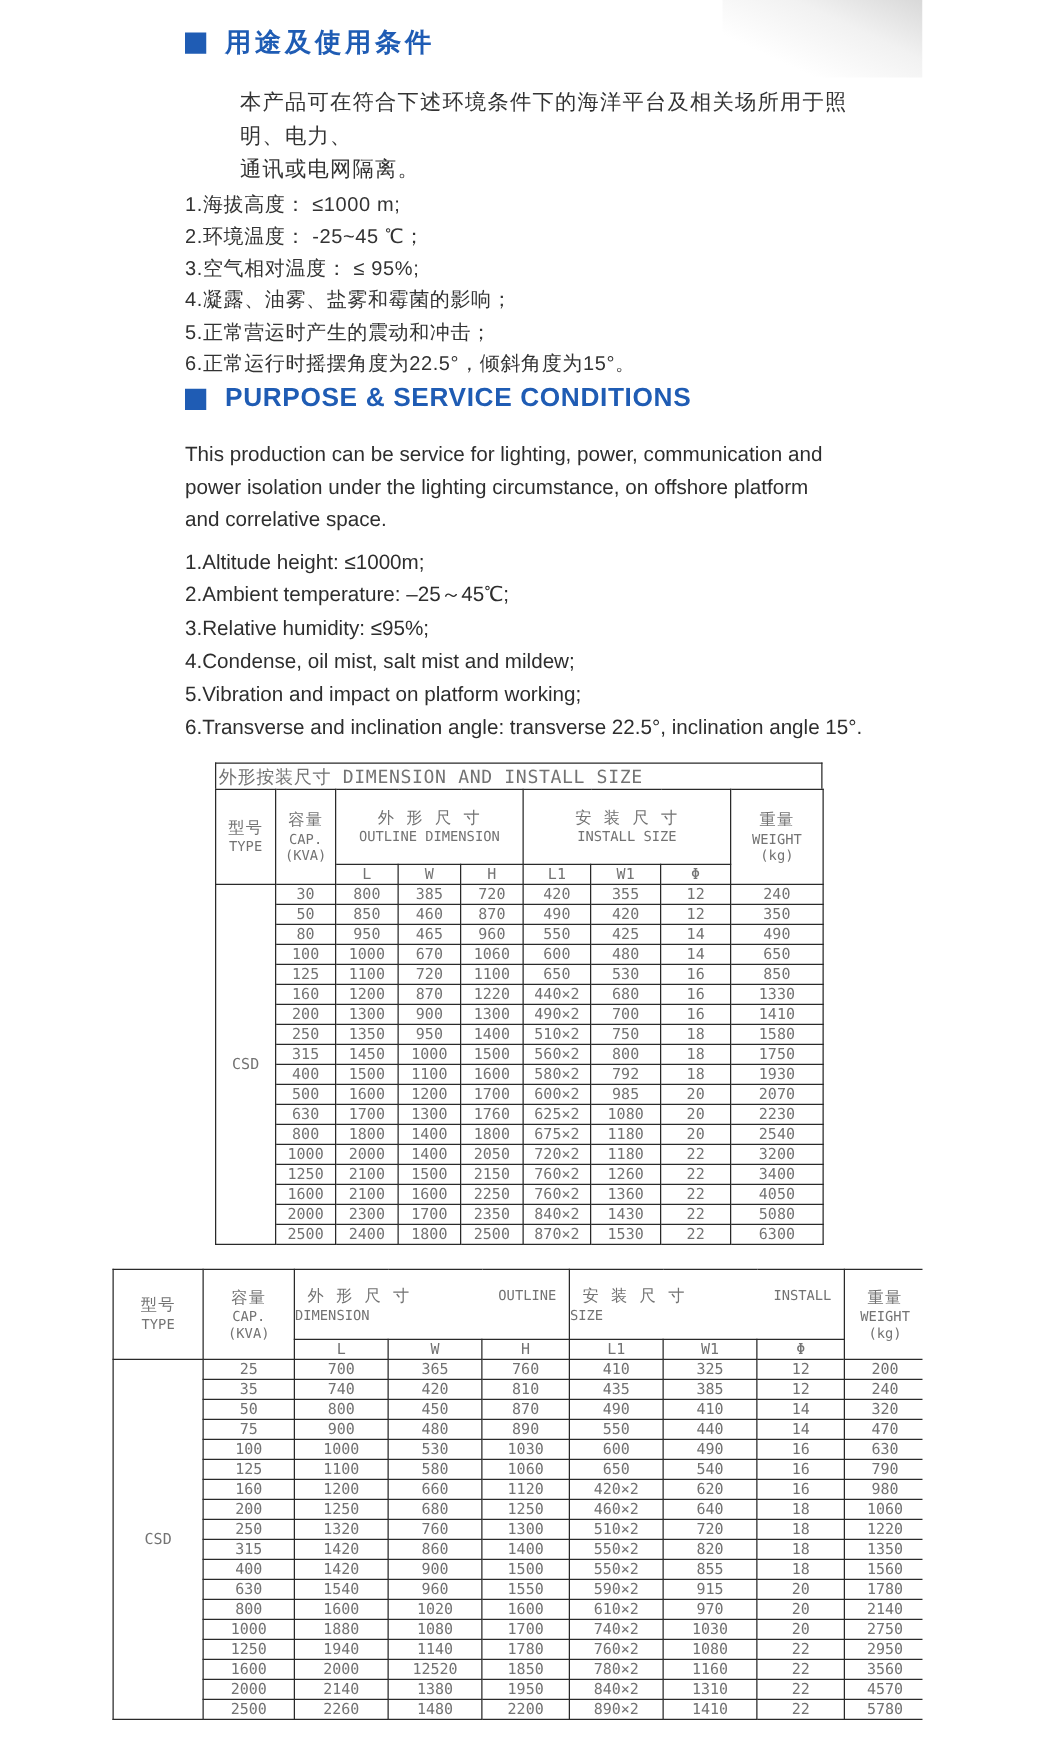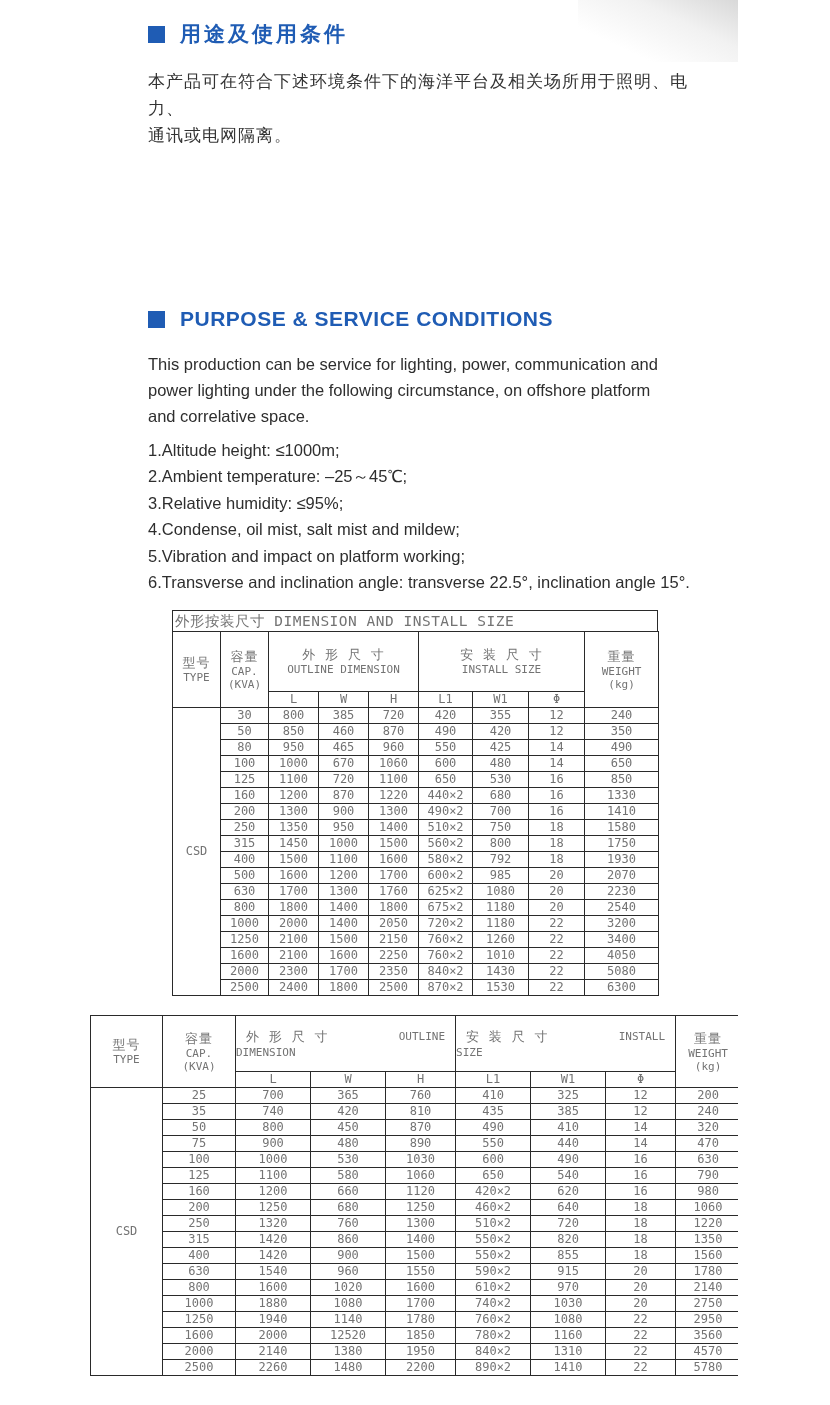--- a/index.html
+++ b/index.html
@@ -13,21 +13,21 @@
     background:linear-gradient(205deg, #b9b9b9 0%, #e6e6e6 35%, #ffffff 75%);
     opacity:.55; pointer-events:none;
   }
   
   .sec-cn { position:absolute; top:20px; left:148px; width:560px; }
   .sec-en { position:absolute; top:292px; left:148px; width:580px;margin-top:15px; }
   .sec-head { display:flex; align-items:center; margin-bottom:20px; }
   .bullet-square { width:17px; height:17px; background:#1f5cb4; margin-right:15px; flex:0 0 auto; }
   .sec-title-cn { font-size:21px; font-weight:bold; color:#1f5cb4; letter-spacing:3px; }
   .sec-title-en { font-size:21px; font-weight:bold; color:#1f5cb4; letter-spacing:0.5px; }
-  .intro-cn { font-size:17px; line-height:27px; letter-spacing:1px; color:#333; }
+  .intro-cn { font-size:17px; line-height:27px; letter-spacing:1px; color:#333;margin-left:44px; }
   .list-cn { margin-top:3px; }
   .list-cn .li { font-size:16px; line-height:25.4px; letter-spacing:0.5px; color:#333; }
   .intro-en { font-size:16.5px; line-height:26px; color:#2e2e2e; }
   .list-en { margin-top:8px; }
   .list-en .li { font-size:16.5px; line-height:26.4px; color:#2e2e2e; }
   
   .tbl-font { font-family:"DejaVu Sans Mono", monospace; color:#737373; }
   .t1-wrap { position:absolute; top:610px; left:172px; width:486px; }
   .t2-wrap { position:absolute; top:1015px; left:90px; width:650px; }
   .t1-title {
@@ -57,30 +57,38 @@
 
   <div class="sec-cn">
     <div class="sec-head">
       <span class="bullet-square"></span>
       <span class="sec-title-cn">用途及使用条件</span>
     </div>
     <div class="intro-cn">
       <div>本产品可在符合下述环境条件下的海洋平台及相关场所用于照明、电力、</div>
       <div>通讯或电网隔离。</div>
     </div>
+    <div class="list-cn">
+      <div class="li">1.海拔高度： ≤1000 m;</div>
+      <div class="li">2.环境温度： -25~45 ℃；</div>
+      <div class="li">3.空气相对温度： ≤ 95%;</div>
+      <div class="li">4.凝露、油雾、盐雾和霉菌的影响；</div>
+      <div class="li">5.正常营运时产生的震动和冲击；</div>
+      <div class="li">6.正常运行时摇摆角度为22.5°，倾斜角度为15°。</div>
+    </div>
   </div>
 
   <div class="sec-en">
     <div class="sec-head">
       <span class="bullet-square"></span>
       <span class="sec-title-en">PURPOSE &amp; SERVICE CONDITIONS</span>
     </div>
     <div class="intro-en">
       <div>This production can be service for lighting, power, communication and</div>
-      <div>power lighting under the following circumstance, on offshore platform</div>
+      <div>power isolation under the lighting circumstance, on offshore platform</div>
       <div>and correlative space.</div>
     </div>
     <div class="list-en">
       <div class="li">1.Altitude height: ≤1000m;</div>
       <div class="li">2.Ambient temperature: –25～45℃;</div>
       <div class="li">3.Relative humidity: ≤95%;</div>
       <div class="li">4.Condense, oil mist, salt mist and mildew;</div>
       <div class="li">5.Vibration and impact on platform working;</div>
       <div class="li">6.Transverse and inclination angle: transverse 22.5°, inclination angle 15°.</div>
     </div>
@@ -288,21 +296,21 @@
             <td>1260</td>
             <td>22</td>
             <td>3400</td>
           </tr>
           <tr>
             <td>1600</td>
             <td>2100</td>
             <td>1600</td>
             <td>2250</td>
             <td>760×2</td>
-            <td>1010</td>
+            <td>1360</td>
             <td>22</td>
             <td>4050</td>
           </tr>
           <tr>
             <td>2000</td>
             <td>2300</td>
             <td>1700</td>
             <td>2350</td>
             <td>840×2</td>
             <td>1430</td>

